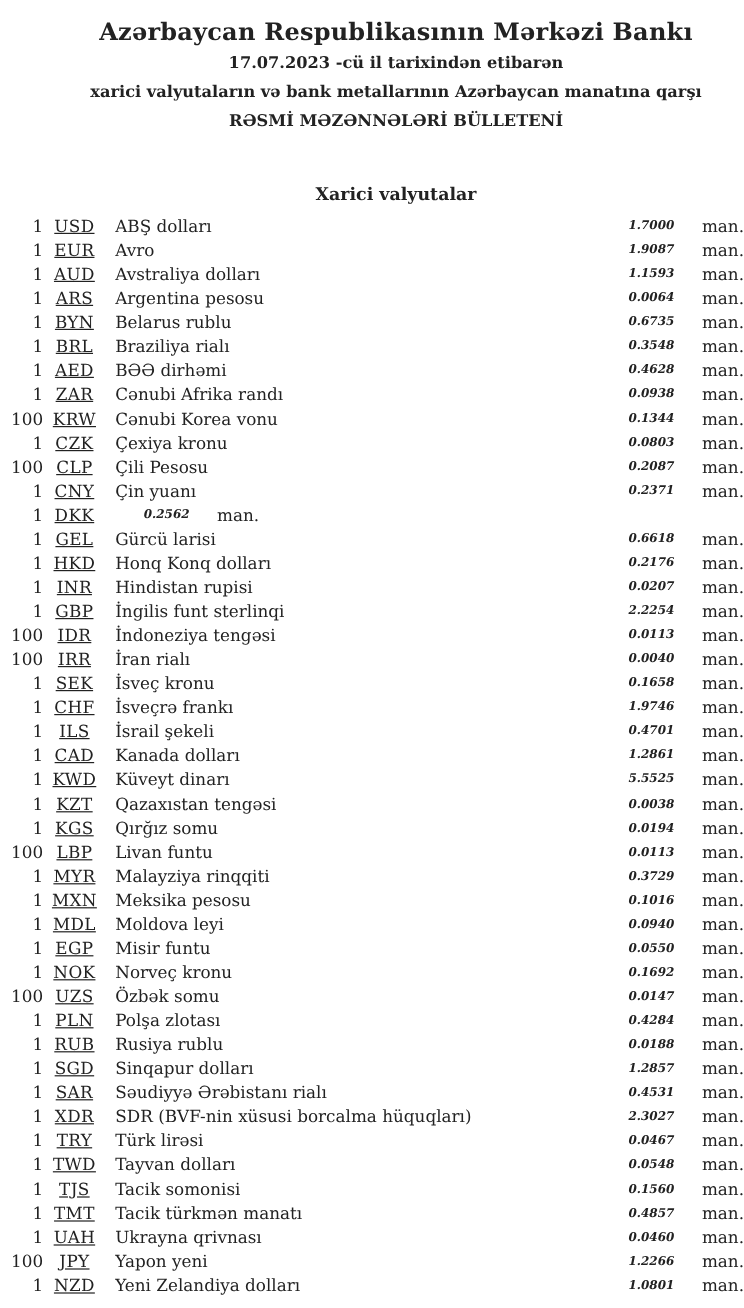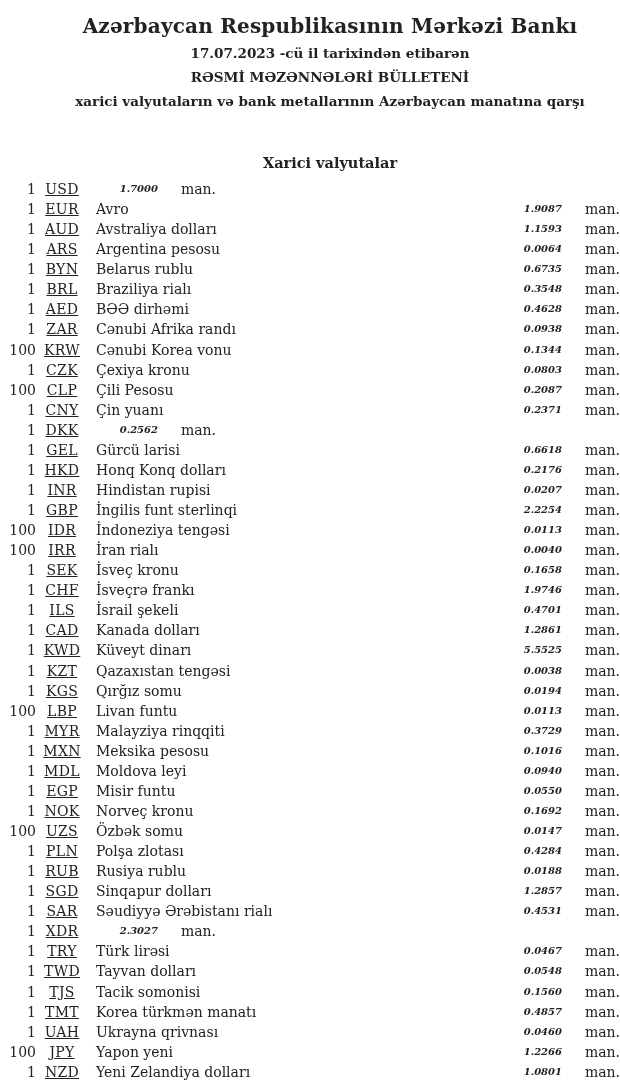--- a/index.html
+++ b/index.html
@@ -90,30 +90,31 @@
   }
 </style>
 </head>
 <body>
 
 <div class="page">
 
   <div class="header">
     <div class="bank-title">Azərbaycan Respublikasının Mərkəzi Bankı</div>
     <div class="sub-line">17.07.2023 -cü il tarixindən etibarən</div>
+    <div class="sub-line">xarici valyutaların və bank metallarının Azərbaycan manatına qarşı</div>
     <div class="sub-line">RƏSMİ MƏZƏNNƏLƏRİ BÜLLETENİ</div>
-    <div class="sub-line">xarici valyutaların və bank metallarının Azərbaycan manatına qarşı</div>
   </div>
 
   <div class="section-title">Xarici valyutalar</div>
 
   <div class="rates-table">
       <div class="row">
         <span class="qty">1</span>
         <span class="code">USD</span>
+        <span class="name">ABŞ dolları</span>
         <span class="rate">1.7000</span>
         <span class="unit">man.</span>
       </div>
       <div class="row">
         <span class="qty">1</span>
         <span class="code">EUR</span>
         <span class="name">Avro</span>
         <span class="rate">1.9087</span>
         <span class="unit">man.</span>
       </div>
@@ -357,20 +358,21 @@
       <div class="row">
         <span class="qty">1</span>
         <span class="code">SAR</span>
         <span class="name">Səudiyyə Ərəbistanı rialı</span>
         <span class="rate">0.4531</span>
         <span class="unit">man.</span>
       </div>
       <div class="row">
         <span class="qty">1</span>
         <span class="code">XDR</span>
+        <span class="name">SDR (BVF-nin xüsusi borcalma hüquqları)</span>
         <span class="rate">2.3027</span>
         <span class="unit">man.</span>
       </div>
       <div class="row">
         <span class="qty">1</span>
         <span class="code">TRY</span>
         <span class="name">Türk lirəsi</span>
         <span class="rate">0.0467</span>
         <span class="unit">man.</span>
       </div>
@@ -384,21 +386,21 @@
       <div class="row">
         <span class="qty">1</span>
         <span class="code">TJS</span>
         <span class="name">Tacik somonisi</span>
         <span class="rate">0.1560</span>
         <span class="unit">man.</span>
       </div>
       <div class="row">
         <span class="qty">1</span>
         <span class="code">TMT</span>
-        <span class="name">Korea türkmən manatı</span>
+        <span class="name">Tacik türkmən manatı</span>
         <span class="rate">0.4857</span>
         <span class="unit">man.</span>
       </div>
       <div class="row">
         <span class="qty">1</span>
         <span class="code">UAH</span>
         <span class="name">Ukrayna qrivnası</span>
         <span class="rate">0.0460</span>
         <span class="unit">man.</span>
       </div>

